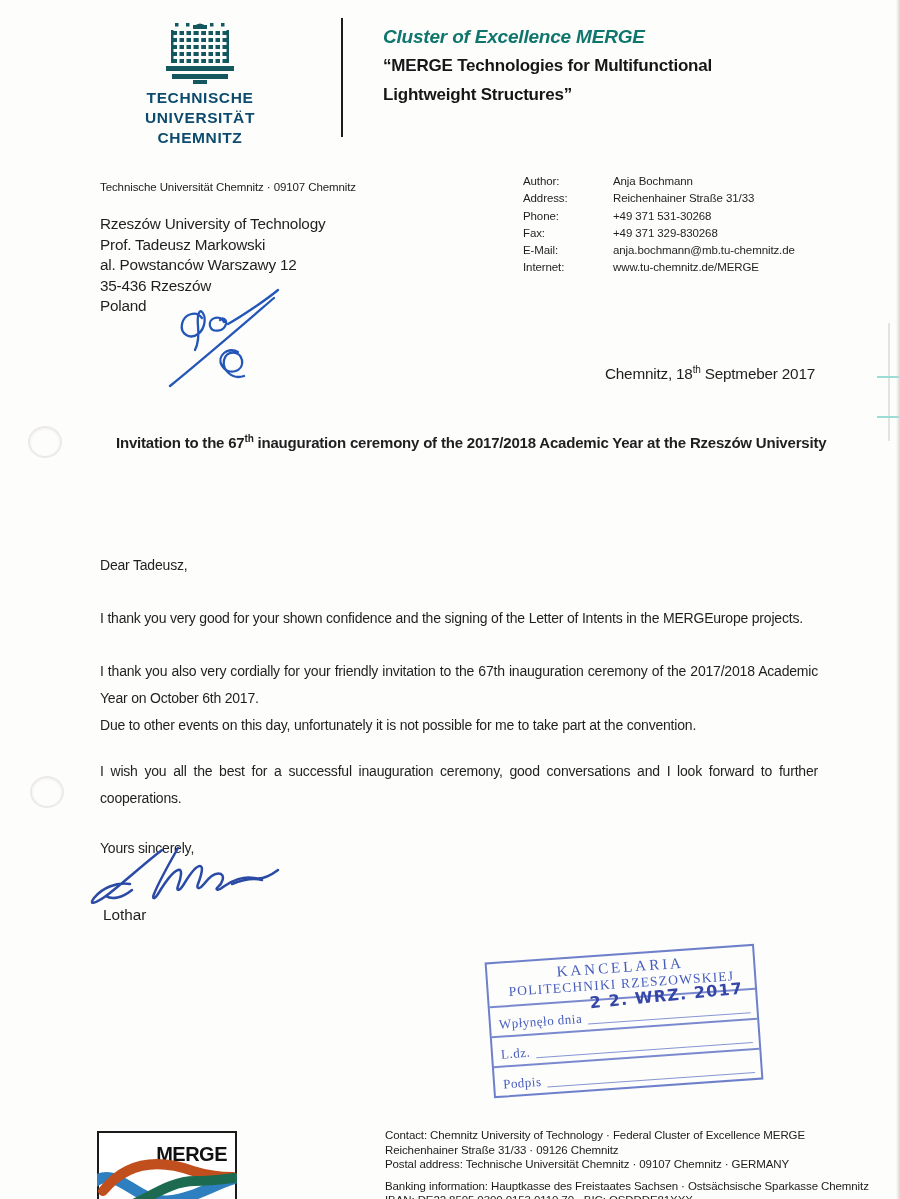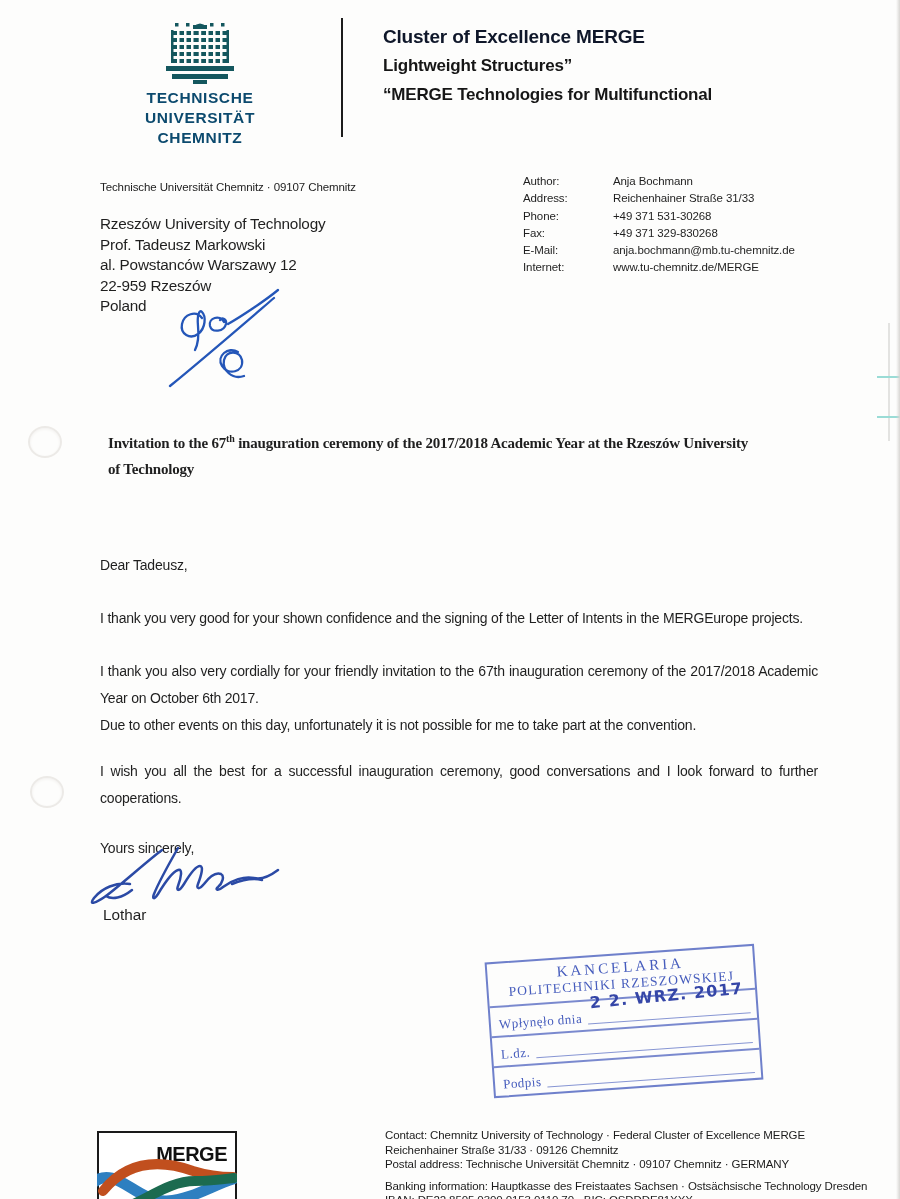--- a/index.html
+++ b/index.html
@@ -11,34 +11,34 @@
   }
   .page::after{content:''; position:absolute; right:0; top:0; width:4px; height:100%;
     background:linear-gradient(to left,#d8d6d3,rgba(216,214,211,0)); pointer-events:none;}
 
   
   .tu-logo{position:absolute; left:97px; top:22px; width:206px; text-align:center;}
   .tu-icon{display:block; margin:0 auto 4px;}
   .tu-wordmark{color:#0c4a6e; font-weight:700; font-size:15.5px; line-height:20px; letter-spacing:0.6px;}
   .hdr-divider{position:absolute; left:341px; top:18px; width:2px; height:119px; background:#1c1c1c;}
   .cluster{position:absolute; left:383px; top:22px; line-height:29px;}
-  .cluster-title{font-size:19px; font-weight:700; color:#0f172a; letter-spacing:-0.2px;}
+  .cluster-title{font-size:19px; font-weight:700; color:#0f766e; letter-spacing:-0.2px;font-style:italic;}
   .cluster-sub{font-size:17px; font-weight:600; color:#161616; letter-spacing:-0.2px;}
 
   
   .sender-line{position:absolute; left:100px; top:181px; font-size:11.5px; color:#222; letter-spacing:-0.1px;}
   .recipient{position:absolute; left:100px; top:214px; font-size:15.3px; line-height:20.5px; letter-spacing:-0.2px;}
   .contact{position:absolute; left:523px; top:173px; font-size:11.5px; line-height:17.3px; letter-spacing:-0.1px;}
   .contact-row{display:flex;}
   .contact-label{width:90px;}
   .dateline{position:absolute; left:415px; top:365px; width:400px; text-align:right; font-size:15.3px; letter-spacing:-0.2px;}
   sup{font-size:10px; vertical-align:super; line-height:0;}
 
   
-  .subject{position:absolute; left:108px; top:430px; width:730px; font-weight:700; font-size:15px; line-height:26px; letter-spacing:-0.2px;font-family:Liberation Serif, serif;}
+  .subject{position:absolute; left:116px; top:430px; width:730px; font-weight:700; font-size:15px; line-height:26px; letter-spacing:-0.2px;}
   .body-text{position:absolute; left:100px; top:552px; width:718px; font-size:14px; line-height:27px; letter-spacing:-0.2px;}
   .body-text p{margin:0;}
   .p-gap{margin-top:26px !important;}
   .p-gap-sm{margin-top:19px !important;}
   .p-gap-md{margin-top:23px !important;}
   .just{text-align:justify;}
   .signature-name{position:absolute; left:103px; top:906px; font-size:15.3px;}
 
   
   .paraph{position:absolute; left:162px; top:282px;}
@@ -118,31 +118,31 @@
     <div class="tu-wordmark">
       <div>TECHNISCHE UNIVERSITÄT</div>
       <div>CHEMNITZ</div>
     </div>
   </div>
 
   <div class="hdr-divider"></div>
 
   <div class="cluster">
     <div class="cluster-title">Cluster of Excellence MERGE</div>
+    <div class="cluster-sub">“MERGE Technologies for Multifunctional</div>
     <div class="cluster-sub">Lightweight Structures”</div>
-    <div class="cluster-sub">“MERGE Technologies for Multifunctional</div>
   </div>
 
   <div class="sender-line">Technische Universität Chemnitz · 09107 Chemnitz</div>
 
   <div class="recipient">
     <div>Rzeszów University of Technology</div>
     <div>Prof. Tadeusz Markowski</div>
     <div>al. Powstanców Warszawy 12</div>
-    <div>22-959 Rzeszów</div>
+    <div>35-436 Rzeszów</div>
     <div>Poland</div>
   </div>
 
   <div class="contact">
     <div class="contact-row">
         <span class="contact-label">Author:</span>
         <span>Anja Bochmann</span>
       </div>
     <div class="contact-row">
         <span class="contact-label">Address:</span>
@@ -169,26 +169,28 @@
   <svg class="paraph" width="134" height="112" viewBox="0 0 134 112">
     <g fill="none" stroke="#2456b8" stroke-width="2.3" stroke-linecap="round">
       <path d="M40,36 C34,28 22,32 20,42 C18,52 28,58 36,52 C44,46 44,34 40,30 C37,27 35,34 36,44 C37,54 36,62 33,68"></path>
       <path d="M62,40 C58,32 46,36 48,44 C50,51 62,50 64,42 C65,37 60,35 58,38"></path>
       <path d="M66,42 C80,34 104,18 116,8"></path>
       <path d="M8,104 C40,78 84,40 112,16"></path>
       <path d="M76,70 C66,64 54,74 60,84 C66,94 82,90 80,78 C78,68 64,68 62,78 C60,88 70,98 82,94"></path>
     </g>
   </svg>
 
+  <div class="dateline">
+    <span>Chemnitz, 18</span><sup>th</sup><span> Septmeber 2017</span>
+  </div>
 
   <div class="subject">
     <div>
       <span>Invitation to the 67</span><sup>th</sup><span> inauguration ceremony of the 2017/2018 Academic Year at the Rzeszów University</span>
     </div>
-    <div>of Technology</div>
   </div>
 
   <div class="body-text">
     <p>Dear Tadeusz,</p>
     <p class="p-gap">I thank you very good for your shown confidence and the signing of the Letter of Intents in the MERGEurope projects.</p>
     <p class="p-gap just">I thank you also very cordially for your friendly invitation to the 67th inauguration ceremony of the 2017/2018 Academic Year on October 6th 2017.</p>
     <p>Due to other events on this day, unfortunately it is not possible for me to take part at the convention.</p>
     <p class="p-gap-sm just">I wish you all the best for a successful inauguration ceremony, good conversations and I look forward to further cooperations.</p>
     <p class="p-gap-md">Yours sincerely,</p>
   </div>
@@ -232,21 +234,21 @@
         <path d="M4,52 C34,60 62,24 98,24 C116,24 128,22 137,21" stroke="#1c6b50" stroke-width="10"></path>
       </g>
     </svg>
   </div>
 
   <div class="footer-text">
     <div>Contact: Chemnitz University of Technology · Federal Cluster of Excellence MERGE</div>
     <div>Reichenhainer Straße 31/33 · 09126 Chemnitz</div>
     <div>Postal address: Technische Universität Chemnitz · 09107 Chemnitz · GERMANY</div>
     <div class="footer-spacer"></div>
-    <div>Banking information: Hauptkasse des Freistaates Sachsen · Ostsächsische Technology Dresden</div>
+    <div>Banking information: Hauptkasse des Freistaates Sachsen · Ostsächsische Sparkasse Chemnitz</div>
     <div>IBAN: DE22 8505 0300 0153 0110 70 · BIC: OSDDDE81XXX</div>
   </div>
 
   <div class="hole hole-1"></div>
   <div class="hole hole-2"></div>
   <div class="fold-line"></div>
   <div class="fold-tick tick-1"></div>
   <div class="fold-tick tick-2"></div>
 
 </div>

